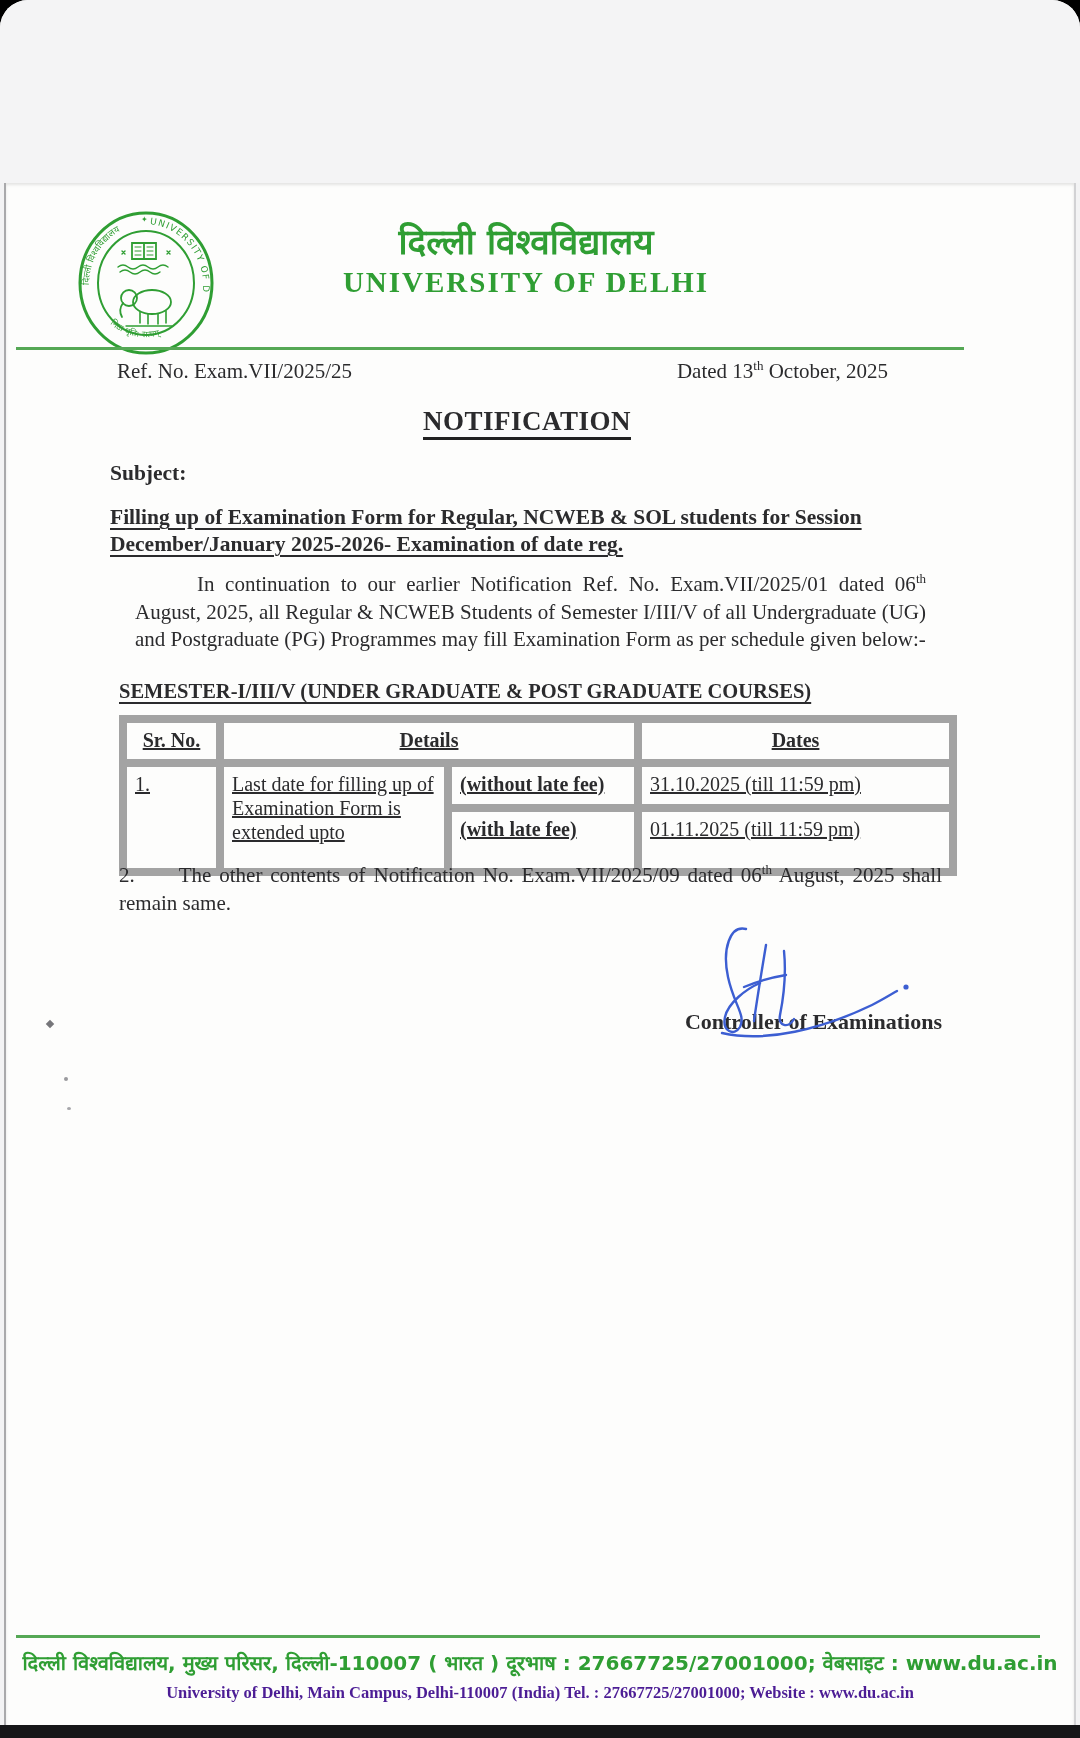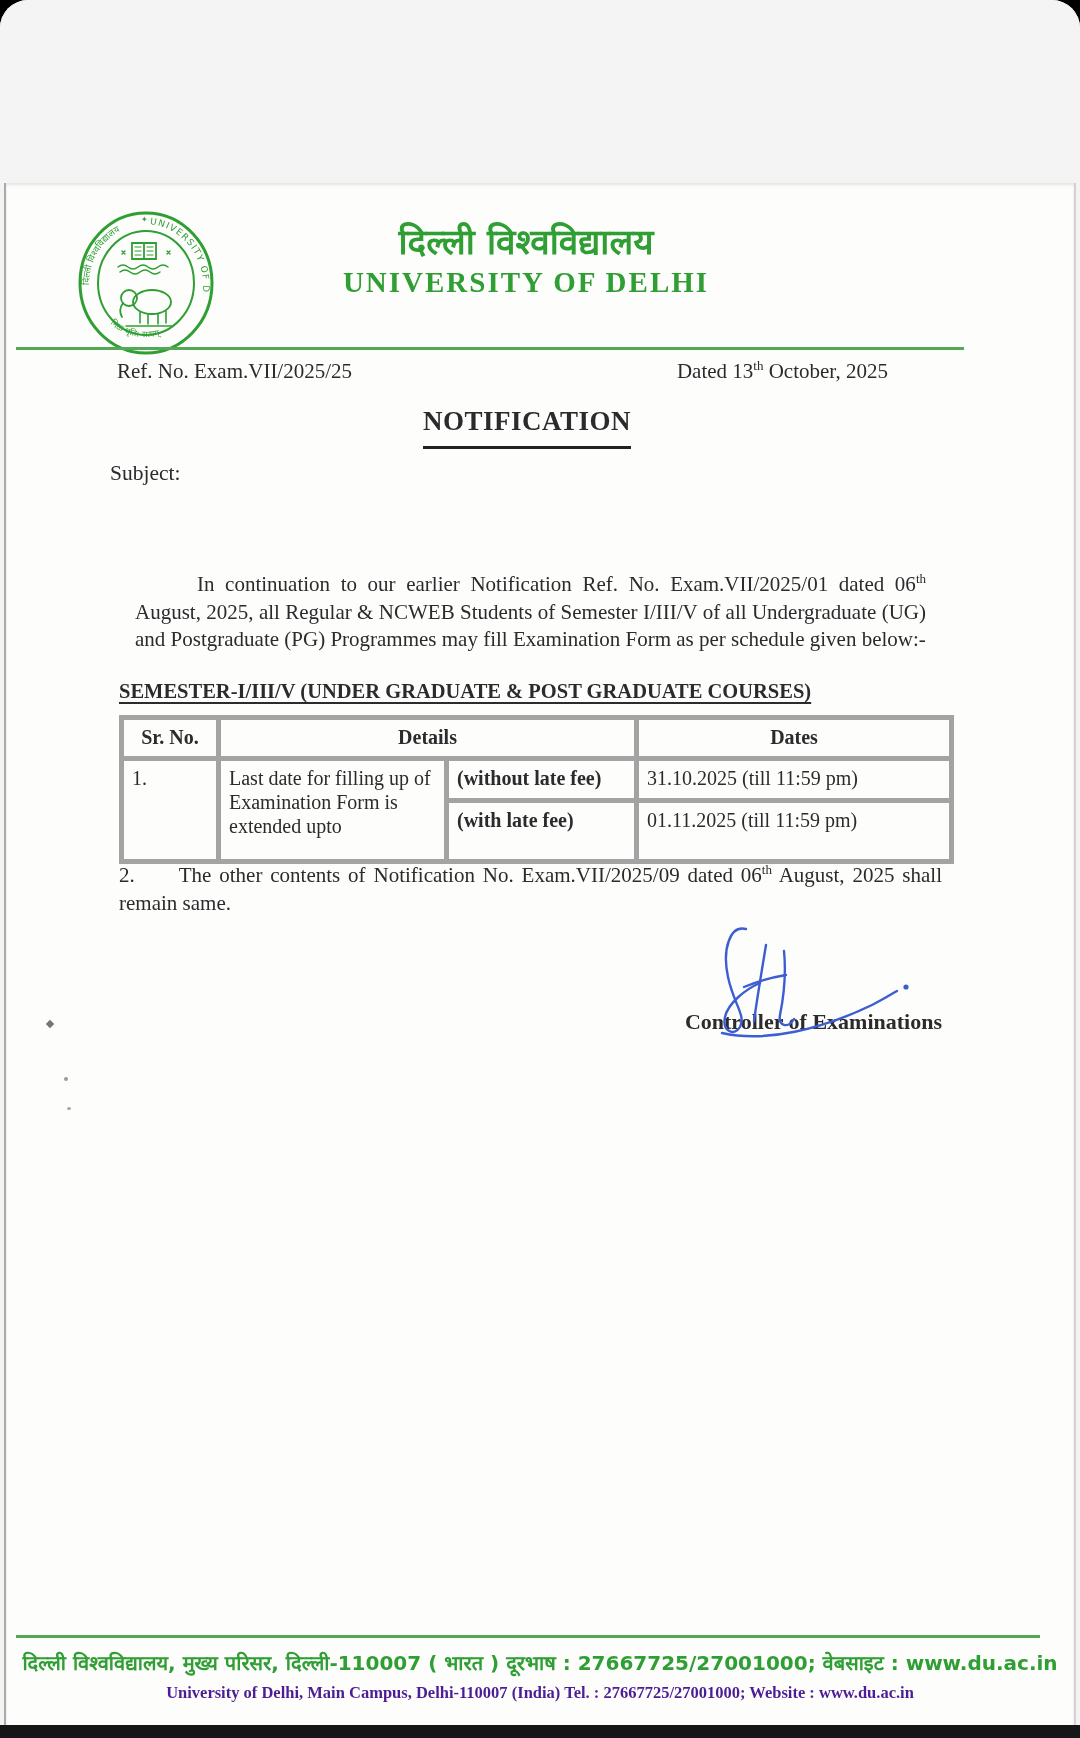--- a/index.html
+++ b/index.html
@@ -22,34 +22,34 @@
             font-family:"DejaVu Sans",sans-serif;}
   .title-en{font-size:29px;line-height:34px;color:#2f9e33;font-weight:bold;letter-spacing:2px;}
   .rule-green{position:absolute;left:10px;top:164px;width:948px;height:3px;background:#55a855;}
   
   .meta-row{position:absolute;left:111px;right:186px;top:176px;display:flex;
             justify-content:space-between;font-size:21px;}
   sup{font-size:62%;vertical-align:super;line-height:0;}
   
   .notif-title{position:absolute;left:0;right:26px;top:223px;text-align:center;}
   .notif-title span{font-size:27px;font-weight:bold;letter-spacing:.5px;
-                    border-bottom:3px solid #222;padding-bottom:10px;}
+                    border-bottom:3px solid #222;padding-bottom:1px;}
   .subject{position:absolute;left:104px;right:128px;top:277px;display:flex;gap:17px;
-           font-size:21.5px;font-weight:normal;line-height:27px;flex-direction:column;}
+           font-size:21.5px;font-weight:bold;line-height:27px;flex-direction:column;}
   .subject-lines div{text-decoration:underline;text-decoration-thickness:2px;
                      text-underline-offset:4px;}
   
   .para1{position:absolute;left:113px;right:132px;top:372px;margin:16px;
          font-size:21px;line-height:27.5px;text-align:justify;text-indent:62px;}
   .sem-heading{position:absolute;left:113px;top:497px;font-size:20.5px;font-weight:bold;
                text-decoration:underline;text-decoration-thickness:2px;text-underline-offset:4px;}
   
   .sched{position:absolute;left:113px;top:532px;}
   table{border-collapse:collapse;table-layout:fixed;width:830px;font-size:20px;}
-  th,td{border:5px solid #a3a3a3;padding:5px 8px;vertical-align:top;line-height:24px;}
+  th,td{border:8px solid #a3a3a3;padding:5px 8px;vertical-align:top;line-height:24px;text-decoration:underline;}
   thead th{text-align:center;font-weight:bold;height:26px;}
   td.fee{font-weight:bold;}
   tr.sub1 td{height:27px;}
   tr.sub2 td{height:46px;}
   
   .para2{position:absolute;left:113px;right:132px;top:678px;margin:0;
          font-size:21px;line-height:28px;text-align:justify;}
   .p2num{margin-right:44px;}
   
   .signature{position:absolute;left:688px;top:740px;width:230px;height:124px;z-index:3;}
@@ -123,20 +123,24 @@
       <span>Ref. No. Exam.VII/2025/25</span>
       <span><span>Dated 13</span><sup>th</sup><span> October, 2025</span></span>
     </div>
 
     <div class="notif-title">
       <span>NOTIFICATION</span>
     </div>
 
     <div class="subject">
       <span class="subject-label">Subject:</span>
+      <div class="subject-lines">
+        <div>Filling up of Examination Form for Regular, NCWEB &amp; SOL students for Session</div>
+        <div>December/January 2025-2026- Examination of date reg.</div>
+      </div>
     </div>
 
     <p class="para1"><span>In continuation to our earlier Notification Ref. No. Exam.VII/2025/01 dated 06</span><sup>th</sup><span> August, 2025, all Regular &amp; NCWEB Students of Semester I/III/V of all Undergraduate (UG) and Postgraduate (PG) Programmes may fill Examination Form as per schedule given below:-</span></p>
 
     <div class="sem-heading">SEMESTER-I/III/V (UNDER GRADUATE &amp; POST GRADUATE COURSES)</div>
 
     <div class="sched">
       <table>
         <colgroup>
             <col style="width:97px">

